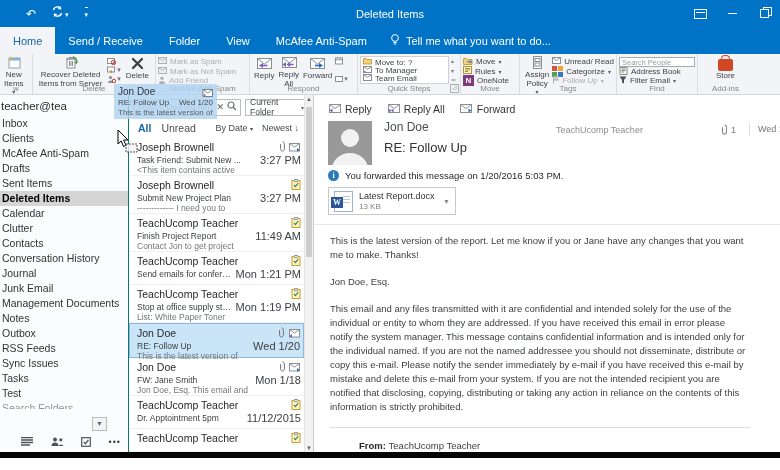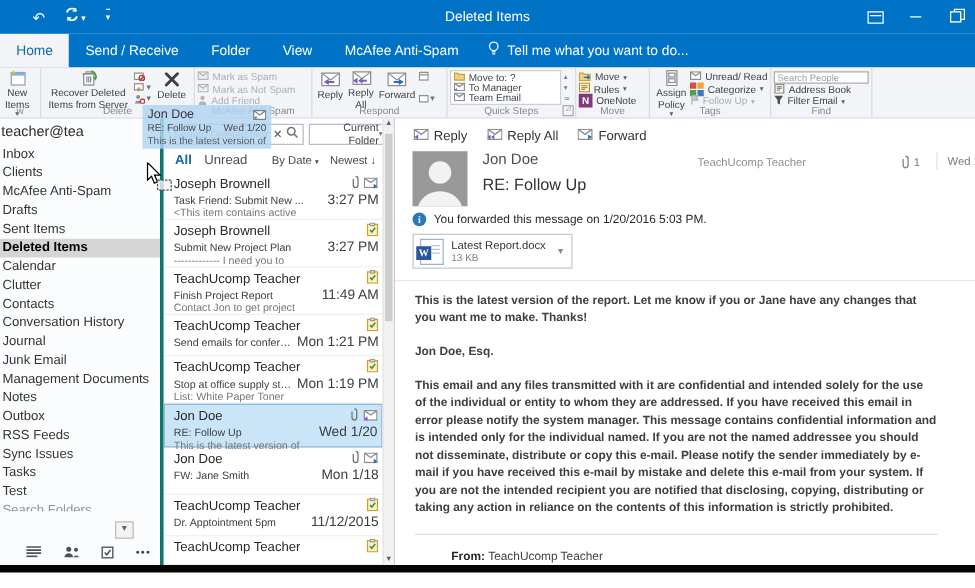--- a/index.html
+++ b/index.html
@@ -49,38 +49,38 @@
   .ic-store{width:15px;height:12px;background:#d24726;border-radius:2px;position:relative;margin-top:3px;}
   .ic-store:before{content:"";position:absolute;left:3px;top:-4px;width:7px;height:6px;border:1.5px solid #d24726;border-bottom:none;border-radius:4px 4px 0 0;}
   .catgrid{display:grid;grid-template-columns:5px 5px;grid-template-rows:5px 5px;gap:1px;}
   .catgrid i{display:block;}
   .sp-input{width:70px;height:9px;border:1px solid #ababab;background:#fff;font-size:7.5px;color:#9aa0a5;padding:0 2px;line-height:9px;white-space:nowrap;overflow:hidden;}
 
   
   .main{display:flex;height:357px;background:#fff;position:relative;}
 
   
-  .folderpane{width:128px;min-width:128px;border-right:3px solid #0f766e;background:#fbfcfd;position:relative;font-size:10.5px;overflow:hidden;}
+  .folderpane{width:128px;min-width:128px;border-right:1px solid #0f766e;background:#fbfcfd;position:relative;font-size:10.5px;overflow:hidden;}
   .fp-inner{margin-left:-5px;}
   .account{font-size:11.5px;color:#2b2b2b;padding:5px 0 4px 6px;white-space:nowrap;overflow:hidden;}
   .folder{height:15px;line-height:15px;padding-left:7px;color:#333;white-space:nowrap;overflow:hidden;}
   .folder.selected{background:#d5d5d5;font-weight:bold;color:#000;}
   .folder.cutrow{color:#8f9397;height:8px;overflow:hidden;}
   .fp-scrollarrow{position:absolute;right:21px;top:322px;width:13px;height:12px;border:1px solid #bcbcbc;background:#f3f3f3;color:#666;font-size:7px;text-align:center;line-height:11px;}
   .fp-nav{position:absolute;left:0;right:0;bottom:0;height:17px;display:flex;align-items:center;justify-content:space-between;padding:0 7px 2px 21px;background:#fbfcfd;}
   .fp-nav .ni{display:flex;align-items:center;}
   .nav-dots{font-size:9px;color:#3c3f43;letter-spacing:1px;line-height:8px;}
 
   
   .listpane{width:184px;min-width:184px;border-right:1px solid #c9cdd1;display:flex;flex-direction:column;background:#fff;position:relative;}
   .searchrow{height:23px;display:flex;align-items:center;padding:3px 4px 2px;gap:4px;box-sizing:border-box;}
   .searchbox{flex:1;border:1px solid #b9bcc0;background:#fff;height:17px;display:flex;align-items:center;font-size:8.5px;color:#9aa0a5;padding:0 3px;gap:3px;box-sizing:border-box;min-width:0;}
   .searchbox .ph{flex:1;white-space:nowrap;overflow:hidden;}
   .clearx{color:#555;font-size:9px;}
-  .scopebox{width:64px;min-width:64px;border:1px solid #b9bcc0;background:#fff;height:17px;font-size:8.5px;color:#3f4347;display:flex;align-items:center;justify-content:space-between;padding:0 4px;box-sizing:border-box;text-align:right;}
+  .scopebox{width:64px;min-width:64px;border:1px solid #b9bcc0;background:#fff;height:17px;font-size:8.5px;color:#3f4347;display:flex;align-items:center;justify-content:space-between;padding:0 4px;box-sizing:border-box;}
   .scopebox .caret{font-size:6px;color:#6d7277;}
   .filterrow{height:20px;display:flex;align-items:center;font-size:10.5px;padding:0 14px 0 9px;gap:10px;color:#4a4e52;}
   .ftab-all{color:#1866a3;font-weight:bold;}
   .sortgrp{margin-left:auto;display:flex;gap:9px;font-size:9px;color:#44484c;align-items:center;white-space:nowrap;}
   .sortgrp .caret{font-size:6px;}
   .emails{flex:1;overflow:hidden;position:relative;padding-right:9px;}
   .email{padding:2px 3px 0 8px;border-bottom:1px solid #f0f0f0;box-sizing:border-box;position:relative;}
   .email.selected{background:#cbe5f8;border:1px solid #8fb9d9;padding-left:7px;}
   .e-l1{display:flex;align-items:center;height:14px;gap:16px;}
   .e-sender{flex:1;font-size:10.5px;color:#26282b;white-space:nowrap;overflow:hidden;}
@@ -110,21 +110,21 @@
   .infoicon{width:11px;height:11px;min-width:11px;border-radius:50%;background:#2a7ab9;color:#fff;font-size:8px;font-family:"Liberation Serif",serif;font-weight:bold;text-align:center;line-height:11px;}
   .attachrow{padding:3px 14px 9px;border-bottom:1px solid #e7e7e7;}
   .attachchip{width:128px;height:28px;border:1px solid #c8c8c8;display:flex;align-items:center;gap:6px;padding:0 5px;background:#fff;box-sizing:border-box;}
   .wordicon{width:19px;height:21px;background:#fff;border:1px solid #9db3d1;position:relative;box-sizing:border-box;}
   .wordicon b{position:absolute;left:-4px;top:5px;width:12px;height:11px;background:#2b579a;color:#fff;font-size:8px;line-height:11px;text-align:center;font-family:"Liberation Serif",serif;}
   .wordicon i{position:absolute;right:2px;top:4px;width:7px;border-top:1px solid #b9c6da;box-shadow:0 3px 0 #b9c6da,0 6px 0 #b9c6da;}
   .at-name{font-size:9px;color:#333;white-space:nowrap;}
   .at-size{font-size:8px;color:#808080;margin-top:1px;}
   .at-caret{margin-left:auto;font-size:7px;color:#888;}
   .msgbody{flex:1;padding:9px 30px 0 16px;font-size:9.5px;color:#3d4043;line-height:14px;overflow:hidden;}
-  .msgbody p{margin:0 0 13px;font-weight:bold;}
+  .msgbody p{margin:0 0 13px;}
   .msgbody hr{border:0;border-top:1px solid #dcdcdc;margin:2px 0 11px;}
   .hline{line-height:13px;}
   .hline b{color:#26282b;padding-left:29px;}
 
   
   .statusbar{height:12px;background:#ebeced;border-top:1px solid #d8d8d8;display:flex;align-items:center;font-size:9px;color:#3c3f42;position:relative;}
   .sb-text1{margin-left:348px;white-space:nowrap;}
   .sb-text2{margin-left:28px;white-space:nowrap;}
   .sb-cluster{margin-left:auto;margin-right:6px;display:flex;align-items:center;gap:7px;}
   .viewbtn{width:18px;height:11px;border:1px solid transparent;display:flex;align-items:center;justify-content:center;}
@@ -465,20 +465,29 @@
           <span><svg width="8" height="8" viewBox="0 0 8 8">
                 <path d="M0.5 0.5 h7 L5 4 v3.5 L3 6.5 V4 z" fill="#4a4f55"></path>
               </svg></span>
           <span>Filter Email</span>
             <span class="caret">▾</span>
         </div>
       </div>
       <div class="rgroup-label">Find</div>
     </div>
 
+    <div class="rgroup" style="width:55px;border-right:none">
+      <div class="grow" style="justify-content:center;width:100%">
+        <div class="bigbtn">
+          <span class="ic"><span class="ic-store"></span></span>
+          <span>Store</span>
+        </div>
+      </div>
+      <div class="rgroup-label">Add-ins</div>
+    </div>
   </div>
 
   <div class="main">
 
     <div class="folderpane">
       <div class="fp-inner">
         <div class="account">teacher@tea</div>
         <div id="folderlist">
             <div class="folder">Inbox</div>
             <div class="folder">Clients</div>
@@ -669,20 +678,21 @@
                     <rect x="0.5" y="0.5" width="10" height="7.5" fill="#fff" stroke="#8a8f94"></rect>
                     <path d="M0.5 0.5 L5.5 4 L10.5 0.5" fill="none" stroke="#8a8f94"></path>
                     <path d="M8 8.8 L10.8 6.9 L8 5 z" fill="#2b6cb0"></path>
                   </svg></span>
               </span>
             </div>
             <div class="e-l2">
               <span class="e-subject">FW: Jane Smith</span>
               <span class="e-time">Mon 1/18</span>
             </div>
+            <div class="e-preview">Jon Doe, Esq.  This email and</div>
           </div>
           <div class="email" style="height: 33px;">
             <div class="e-l1">
               <span class="e-sender">TeachUcomp Teacher</span>
               <span class="e-icons">
                 <span><svg width="10" height="11" viewBox="0 0 10 11">
                     <rect x="1" y="1.5" width="8" height="9" fill="#fbf0c9" stroke="#c9a227"></rect>
                     <rect x="3.4" y="0.5" width="3.2" height="2" fill="#e7e7e7" stroke="#9a9a9a"></rect>
                     <path d="M3 6 L4.4 7.6 L7.2 4.2" fill="none" stroke="#3f8f3f" stroke-width="1.2"></path>
                   </svg></span>

